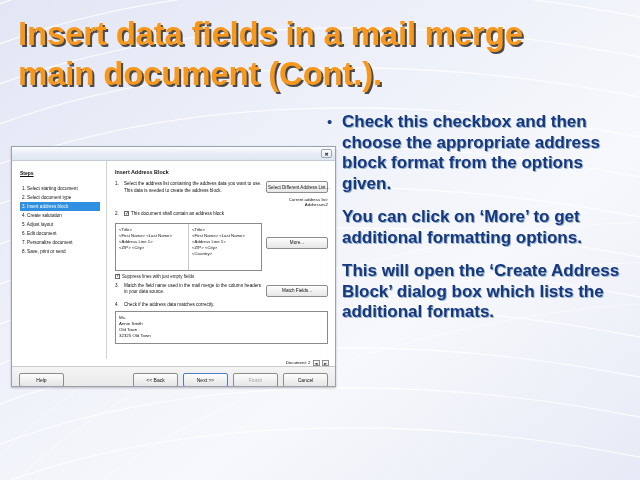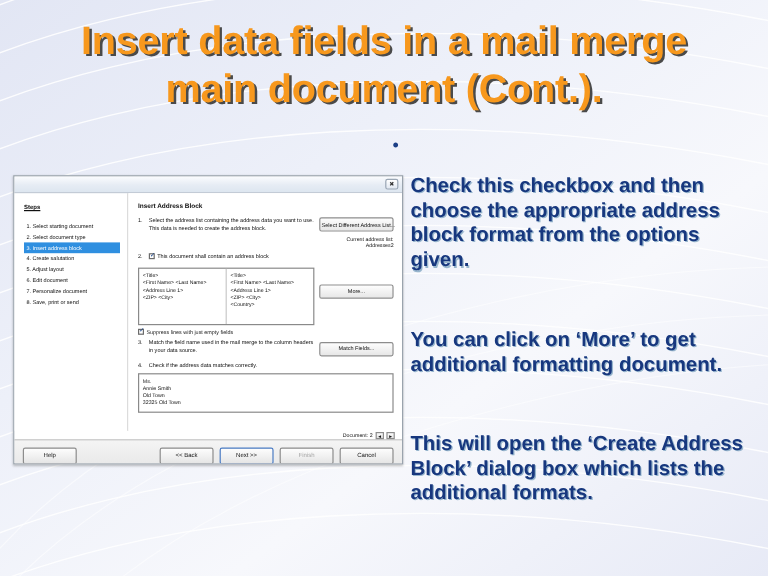--- a/index.html
+++ b/index.html
@@ -15,21 +15,21 @@
     background:
       radial-gradient(circle at 12% 120%, rgba(255,255,255,.0) 0, rgba(255,255,255,0) 40%),
       linear-gradient(115deg, #e3e7f5 0%, #eef0f9 30%, #f6f7fc 55%, #e9ecf7 100%);
     overflow:hidden;
   }
   #bg-lines { position:absolute; inset:0; }
 
   
   #title {
     position:absolute; left:18px; top:14px; width:604px;
-    text-align:center;
+    text-align:left;
     font-size:33px; font-weight:bold; line-height:40px;
     color:#F7981D;
     text-shadow: 2px 2px 0 #4a4a4a;
     letter-spacing:-0.2px;
   }
   #title div { white-space:nowrap; }
 
   
   #bullets {
     position:absolute; left:325px; top:112px; width:300px;
@@ -40,21 +40,20 @@
   }
   .bullet .dot {
     color:#1b3f86; font-size:15px; line-height:20px;
     width:17px; flex:0 0 17px; text-align:left; padding-left:2px;
   }
   .bullet .btext {
     color:#17377e;
     font-size:17px; font-weight:bold; line-height:20.5px;
     text-shadow: 1px 1px 0 rgba(120,160,190,.75);
     flex:1;
-    margin-top:33px;
   }
 
   
   #dialog {
     position:absolute; left:11px; top:146px; width:325px; height:241px;
     background:#f2f2f2;
     border:1px solid #9aa3ad;
     box-shadow:0 1px 2px rgba(0,0,0,.25);
     font-size:4.4px; color:#1a1a1a;
     font-family:"Liberation Sans", sans-serif;
@@ -194,21 +193,21 @@
     <div>main document (Cont.).</div>
   </div>
 
   <div id="bullets">
     <div class="bullet">
       <span class="dot">•</span>
       <span class="btext">Check this checkbox and then choose the appropriate address block format from the options given.</span>
     </div>
     <div class="bullet">
       <span class="dot">•</span>
-      <span class="btext">You can click on ‘More’ to get additional formatting document.</span>
+      <span class="btext">You can click on ‘More’ to get additional formatting options.</span>
     </div>
     <div class="bullet">
       <span class="dot">•</span>
       <span class="btext">This will open the ‘Create Address Block’ dialog box which lists the additional formats.</span>
     </div>
   </div>
 
   <div id="dialog">
 
     <div id="titlebar">

